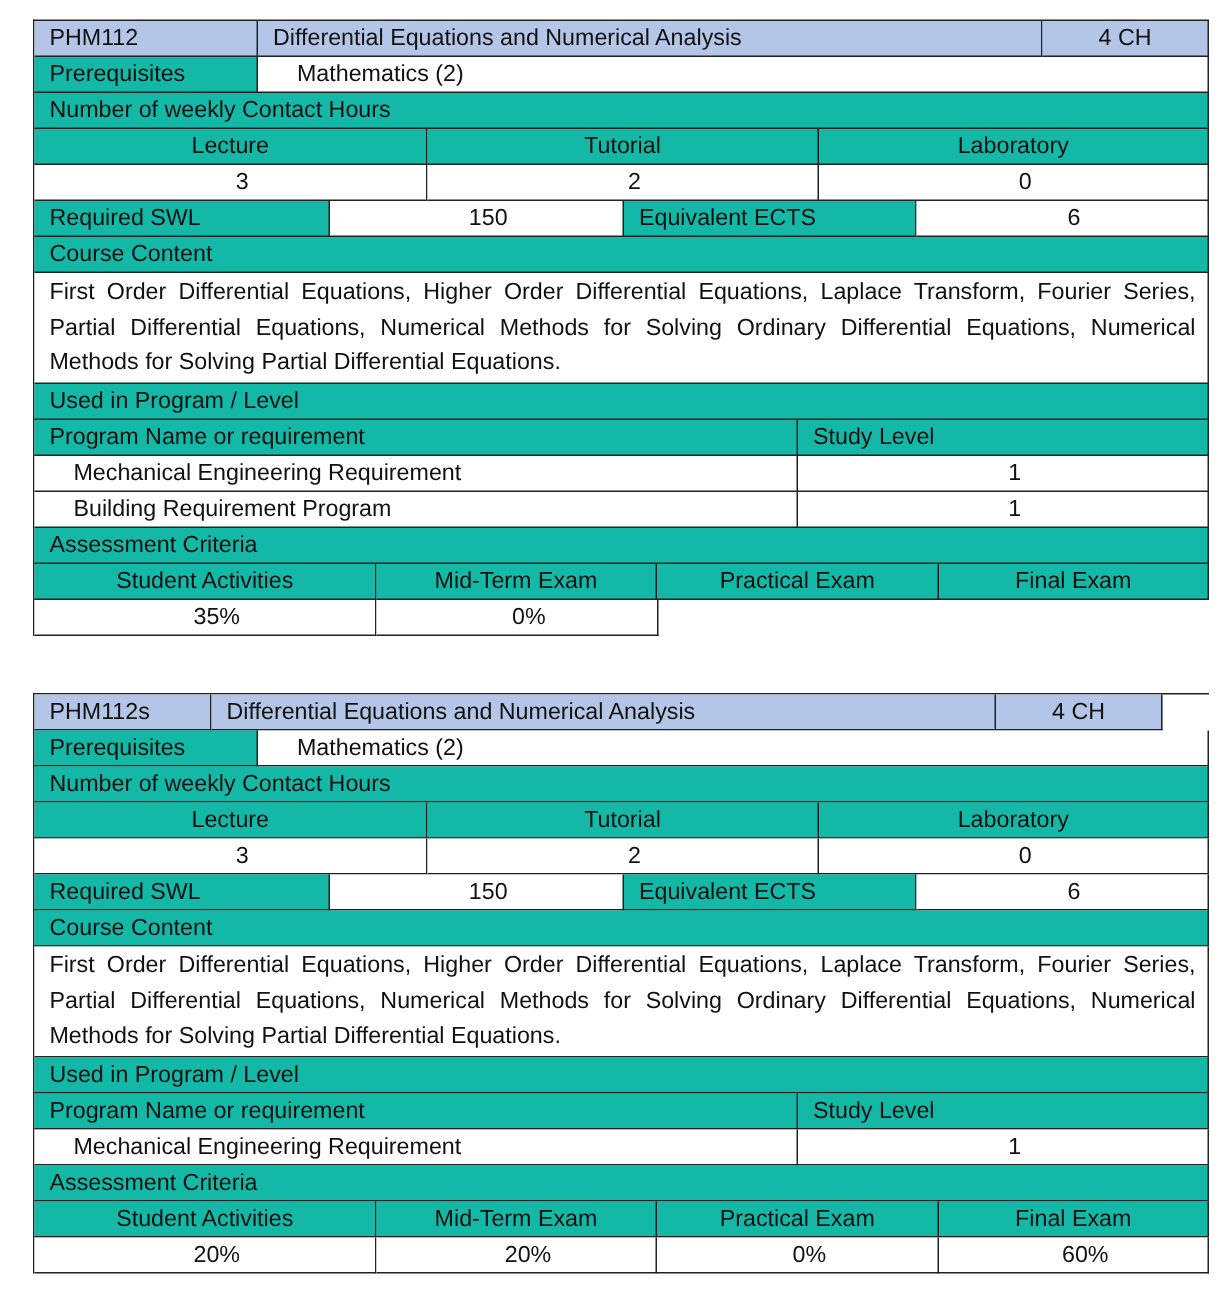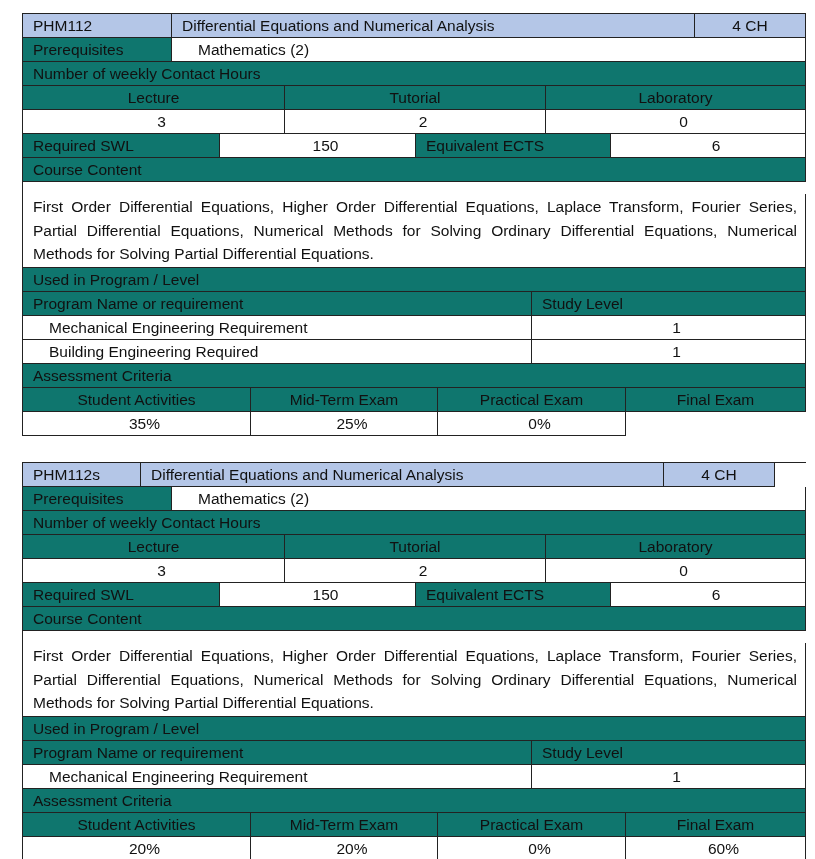--- a/index.html
+++ b/index.html
@@ -2,25 +2,25 @@
 <html><head>
 <meta charset="utf-8">
 <style>
   html, body { margin: 0; padding: 0; background: #ffffff; }
   body { width: 815px; height: 859px; position: relative; font-family: "Liberation Sans", "DejaVu Sans", sans-serif; font-size: 15.5px; color: #111; }
   .course { position: absolute; left: 22px; width: 783px; border-top: 1px solid #222; border-left: 1px solid #222; }
   .row { display: flex; height: 24px; }
   .row.tall { height: auto; }
   .cell { box-sizing: border-box; border-right: 1px solid #222; border-bottom: 1px solid #222; padding: 0 10px; line-height: 23px; white-space: nowrap; overflow: hidden; }
   .blue { background: #b4c6e7; }
-  .green { background: #0f766e; }
+  .green { background: #14b8a6; }
   .white { background: #ffffff; padding-left: 26px; }
   .center { text-align: center; }
   .full { width: 100%; }
-  .content-text { white-space: normal; text-align: justify; line-height: 23.5px; padding: 1px 8px 1px 10px; margin-top: 12px; }
+  .content-text { white-space: normal; text-align: justify; line-height: 23.5px; padding: 1px 8px 1px 10px; }
 </style>
 </head>
 <body>
 
 <div class="course" style="top:13px;">
   <div class="row">
     <div class="cell blue" style="width:149px">PHM112</div>
     <div class="cell blue" style="width:523px">Differential Equations and Numerical Analysis</div>
     <div class="cell blue center" style="width:111px">4 CH</div>
   </div>
@@ -58,35 +58,34 @@
   </div>
   <div class="row">
     <div class="cell green" style="width:509px">Program Name or requirement</div>
     <div class="cell green" style="width:274px">Study Level</div>
   </div>
   <div class="row">
     <div class="cell white" style="width:509px">Mechanical Engineering Requirement</div>
     <div class="cell white center" style="width:274px">1</div>
   </div>
   <div class="row">
-    <div class="cell white" style="width:509px">Building Engineering Required</div>
+    <div class="cell white" style="width:509px">Building Requirement Program</div>
     <div class="cell white center" style="width:274px">1</div>
   </div>
   <div class="row">
     <div class="cell green full">Assessment Criteria</div>
   </div>
   <div class="row">
     <div class="cell green center" style="width:228px">Student Activities</div>
     <div class="cell green center" style="width:187px">Mid-Term Exam</div>
     <div class="cell green center" style="width:188px">Practical Exam</div>
     <div class="cell green center" style="width:180px">Final Exam</div>
   </div>
   <div class="row">
     <div class="cell white center" style="width:228px">35%</div>
-    <div class="cell white center" style="width:187px">25%</div>
     <div class="cell white center" style="width:188px">0%</div>
   </div>
 </div>
 
 <div class="course" style="top:462px;">
   <div class="row">
     <div class="cell blue" style="width:118px">PHM112s</div>
     <div class="cell blue" style="width:523px">Differential Equations and Numerical Analysis</div>
     <div class="cell blue center" style="width:111px">4 CH</div>
   </div>

